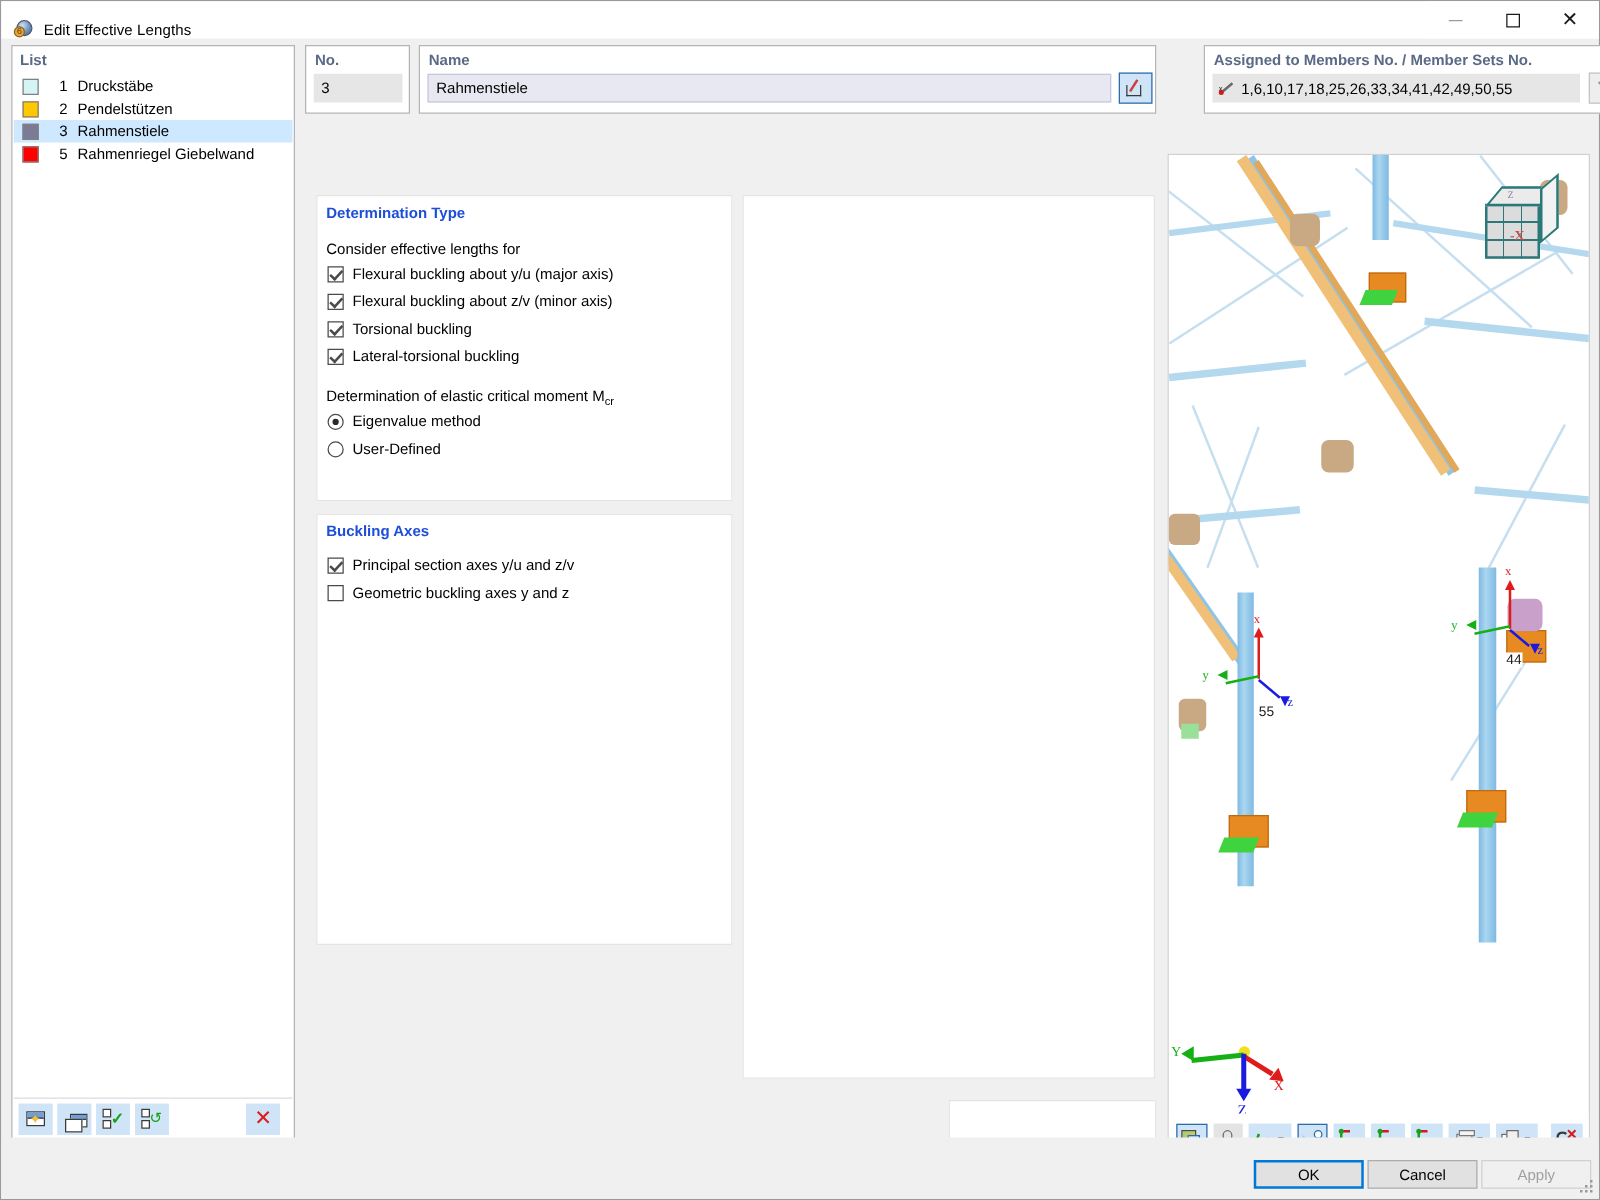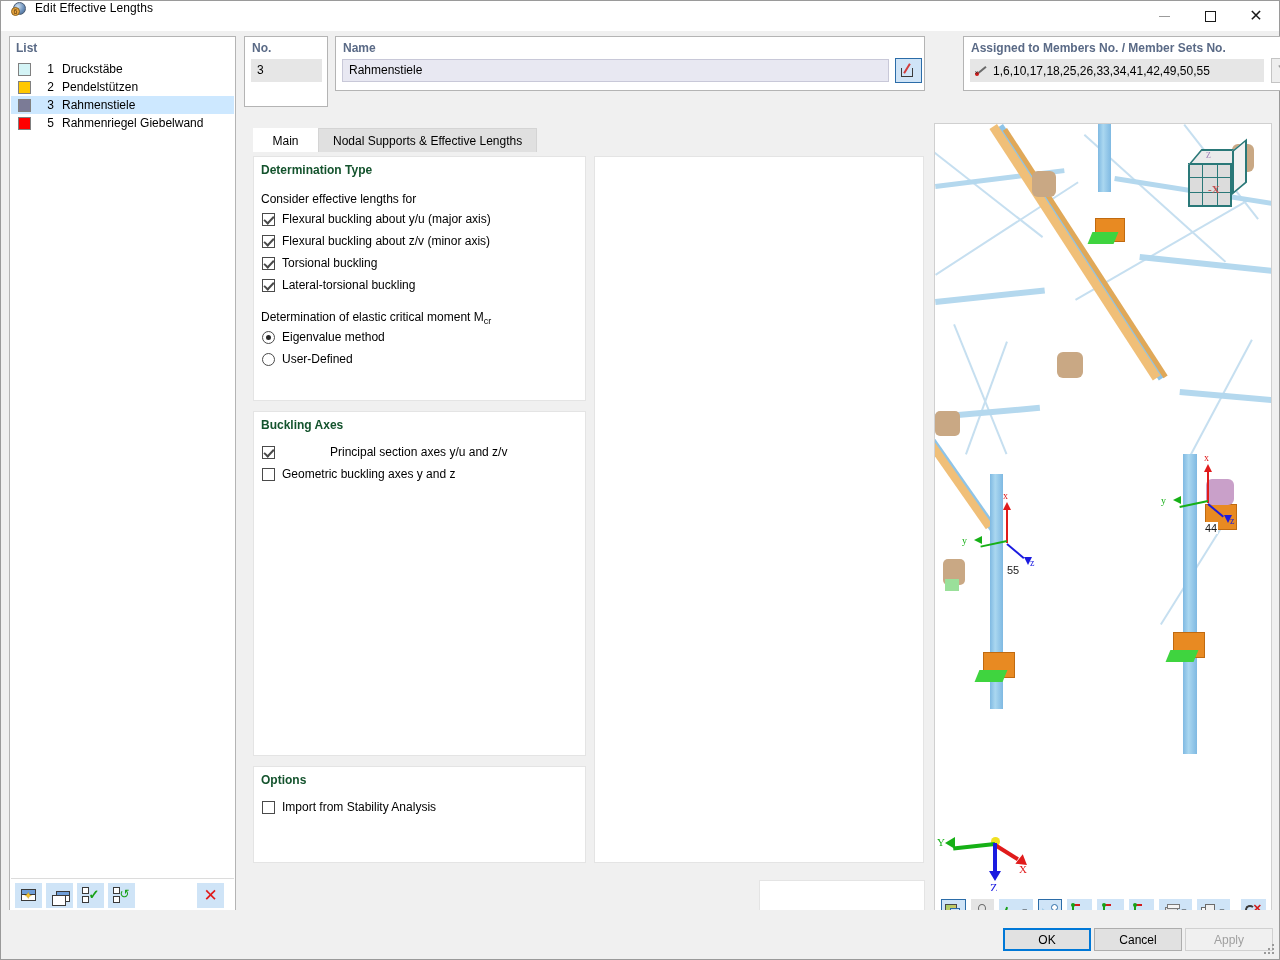--- a/index.html
+++ b/index.html
@@ -15,21 +15,21 @@
   .window {
     position: absolute; left: 0; top: 0;
     width: 1280px; height: 960px;
     background: #f0f0f0;
     border: 1px solid #9a9a9a;
   }
   
   .titlebar {
     position: absolute; left: 0; top: 0; right: 0; height: 30px;
     background: #ffffff;
-    display: flex; align-items: flex-start;
+    display: flex; align-items: flex-end;
   }
   .title-icon {
     width: 16px; height: 16px; margin-left: 10px; margin-right: 8px;
     position: relative; flex: none;
   }
   .title-icon .globe {
     position: absolute; left: 2px; top: 1px; width: 13px; height: 13px;
     border-radius: 50%;
     background: radial-gradient(circle at 35% 30%, #cfe0f0 0%, #6f93bd 55%, #3e5f88 100%);
     border: 1px solid #4a5a70;
@@ -133,21 +133,21 @@
   .ic-num .bar { position:absolute; left:0; right:0; top:0; height:4px; background:#9ad19a; border-bottom:1px solid #5a5a5a;}
   .ic-num .t { position:absolute; left:0; right:0; top:4px; font-weight:bold; }
   .ic-pal { position:relative; width:20px; height:16px; }
   .ic-pal .sq { position:absolute; width:5px; height:5px; }
   .ic-mon { width:17px; height:13px; border:1px solid #3a3a3a; background:#cfe4f7; position:relative; }
   .ic-fx { font-style: italic; font-size: 13px; color: #7a7a7a; font-family:"Liberation Serif", serif; }
 
   
   .field-group { position: absolute; background: #ffffff; border: 1px solid #b4b4b4; }
   .field-label { font-size: 12px; color: #5a6a86; font-weight: bold; }
-  #no-group { left: 243px; top: 5px; width: 84px; height: 71px; padding-left: 40px; }
+  #no-group { left: 243px; top: 5px; width: 84px; height: 55px; padding-left: 40px; }
   #no-group .field-label { position: absolute; left: 7px; top: 4px; }
   .input-ro {
     position: absolute; left: 6px; top: 22px; width: 71px; height: 23px;
     background: #e6e6e6; border: none;
     font-size: 12px; padding-left: 6px; line-height: 23px; color: #000;
   }
   #name-group { left: 334px; top: 5px; width: 590px; height: 55px; }
   #name-group .field-label { position: absolute; left: 7px; top: 4px; }
   .input-name {
     position: absolute; left: 6px; top: 22px; width: 547px; height: 23px;
@@ -196,21 +196,21 @@
     background: #f0f0f0;
   }
   .panel-white {
     position: absolute; background: #ffffff; border: 1px solid #e4e4e4;
   }
   #p-determination { left: 9px; top: 4px; width: 333px; height: 245px; }
   #p-buckling      { left: 9px; top: 259px; width: 333px; height: 345px; }
   #p-options       { left: 9px; top: 614px; width: 333px; height: 97px; }
   #p-middle-top    { left: 350px; top: 4px; width: 330px; height: 707px; }
 
-  .sect-title { position: absolute; left: 7px; top: 6px; font-size: 12px; color: #14532d; font-weight: bold; }
+  .sect-title { position: absolute; left: 7px; top: 6px; font-size: 12px; color: #1d4ed8; font-weight: bold; }
   .sub-text { position: absolute; font-size: 12px; color: #000; }
 
   .chk-row { position: absolute; display: flex; align-items: center; font-size: 12px; }
   .chk {
     width: 13px; height: 13px; border: 1px solid #4a4a4a; background: #fff;
     flex: none; margin-right: 7px; position: relative;
   }
   .chk.checked:after {
     content: ''; position: absolute; left: 3px; top: 0px;
     width: 4px; height: 8px; border: solid #4a4a4a; border-width: 0 2px 2px 0;
@@ -459,28 +459,20 @@
         </span>
         <span>1,6,10,17,18,25,26,33,34,41,42,49,50,55</span>
       </div>
       <div class="btn-sq" id="assign-pick-btn">
         <span class="ic-cursor">
             <span class="arrow"></span>
           </span>
       </div>
     </div>
 
-    <div class="tabstrip">
-      <div class="tab active" style="left:9px; width:65px; justify-content:center;">
-        <span>Main</span>
-      </div>
-      <div class="tab" style="left:74px;">
-        <span>Nodal Supports &amp; Effective Lengths</span>
-      </div>
-    </div>
 
     <div class="content-card">
 
       <div class="panel-white" id="p-determination">
         <span class="sect-title">Determination Type</span>
         <span class="sub-text" style="left:7px; top:35px;">Consider effective lengths for</span>
 
         <div class="chk-row" style="left:8px; top:55px;">
           <span class="chk checked"></span>
           <span>Flexural buckling about y/u (major axis)</span>
@@ -507,37 +499,30 @@
           <span>Eigenvalue method</span>
         </div>
         <div class="rad-row" style="left:8px; top:195px;">
           <span class="rad"></span>
           <span>User-Defined</span>
         </div>
       </div>
 
       <div class="panel-white" id="p-buckling">
         <span class="sect-title">Buckling Axes</span>
-        <div class="chk-row" style="left:8px; top:33px;gap:48px;">
+        <div class="chk-row" style="left:8px; top:33px;">
           <span class="chk checked"></span>
           <span>Principal section axes y/u and z/v</span>
         </div>
         <div class="chk-row" style="left:8px; top:55px;">
           <span class="chk"></span>
           <span>Geometric buckling axes y and z</span>
         </div>
       </div>
 
-      <div class="panel-white" id="p-options">
-        <span class="sect-title">Options</span>
-        <div class="chk-row" style="left:8px; top:33px;">
-          <span class="chk"></span>
-          <span>Import from Stability Analysis</span>
-        </div>
-      </div>
 
       <div class="panel-white" id="p-middle-top"></div>
     </div>
 
     <div id="comment-right-panel"></div>
 
     <div class="viewport">
       <div class="vp-canvas">
 
         <div class="brace" style="left:-10px; top:20px; width:150px; height:2px; transform:rotate(38deg); transform-origin:left top;"></div>

